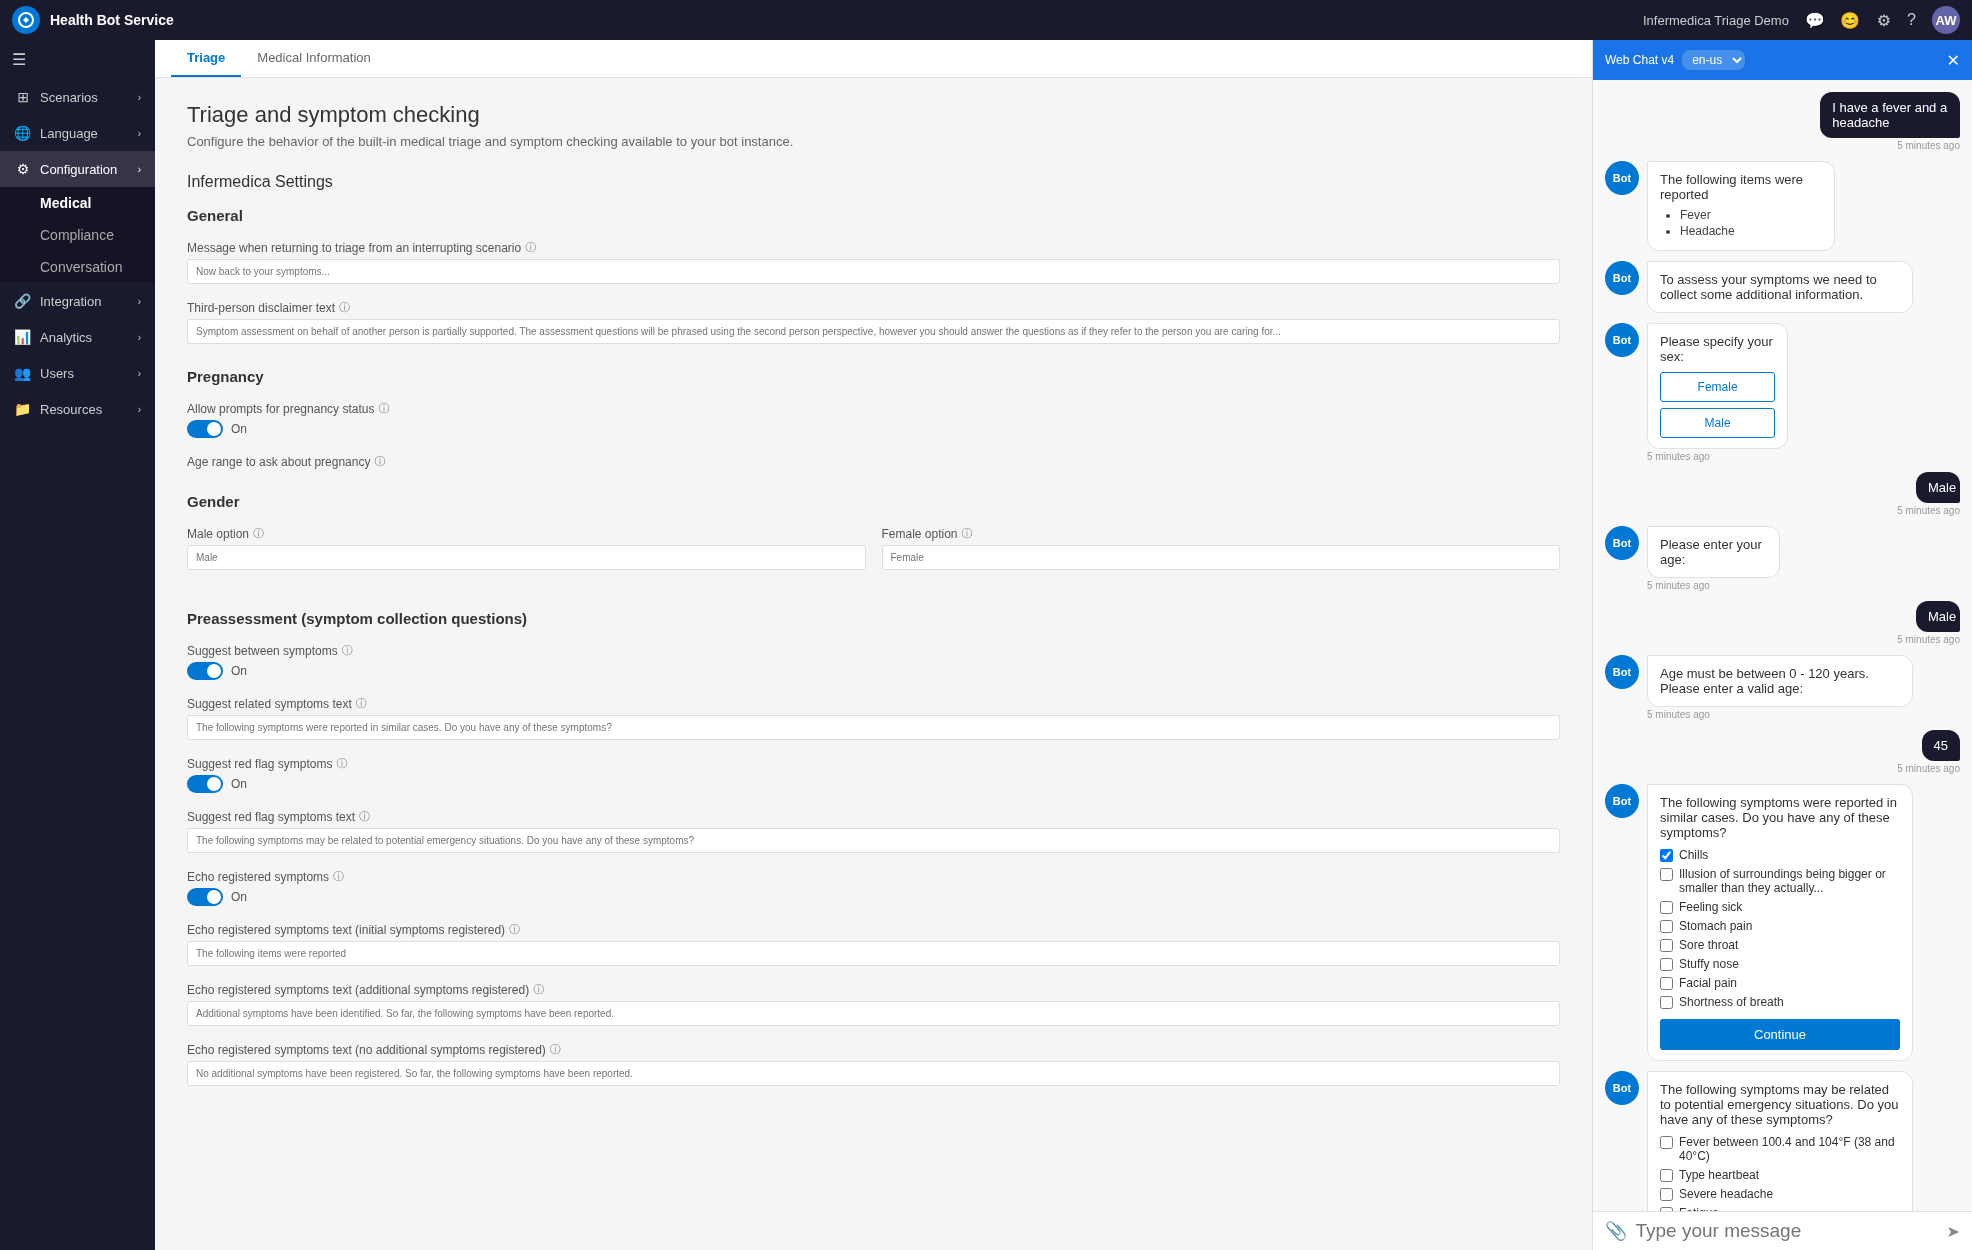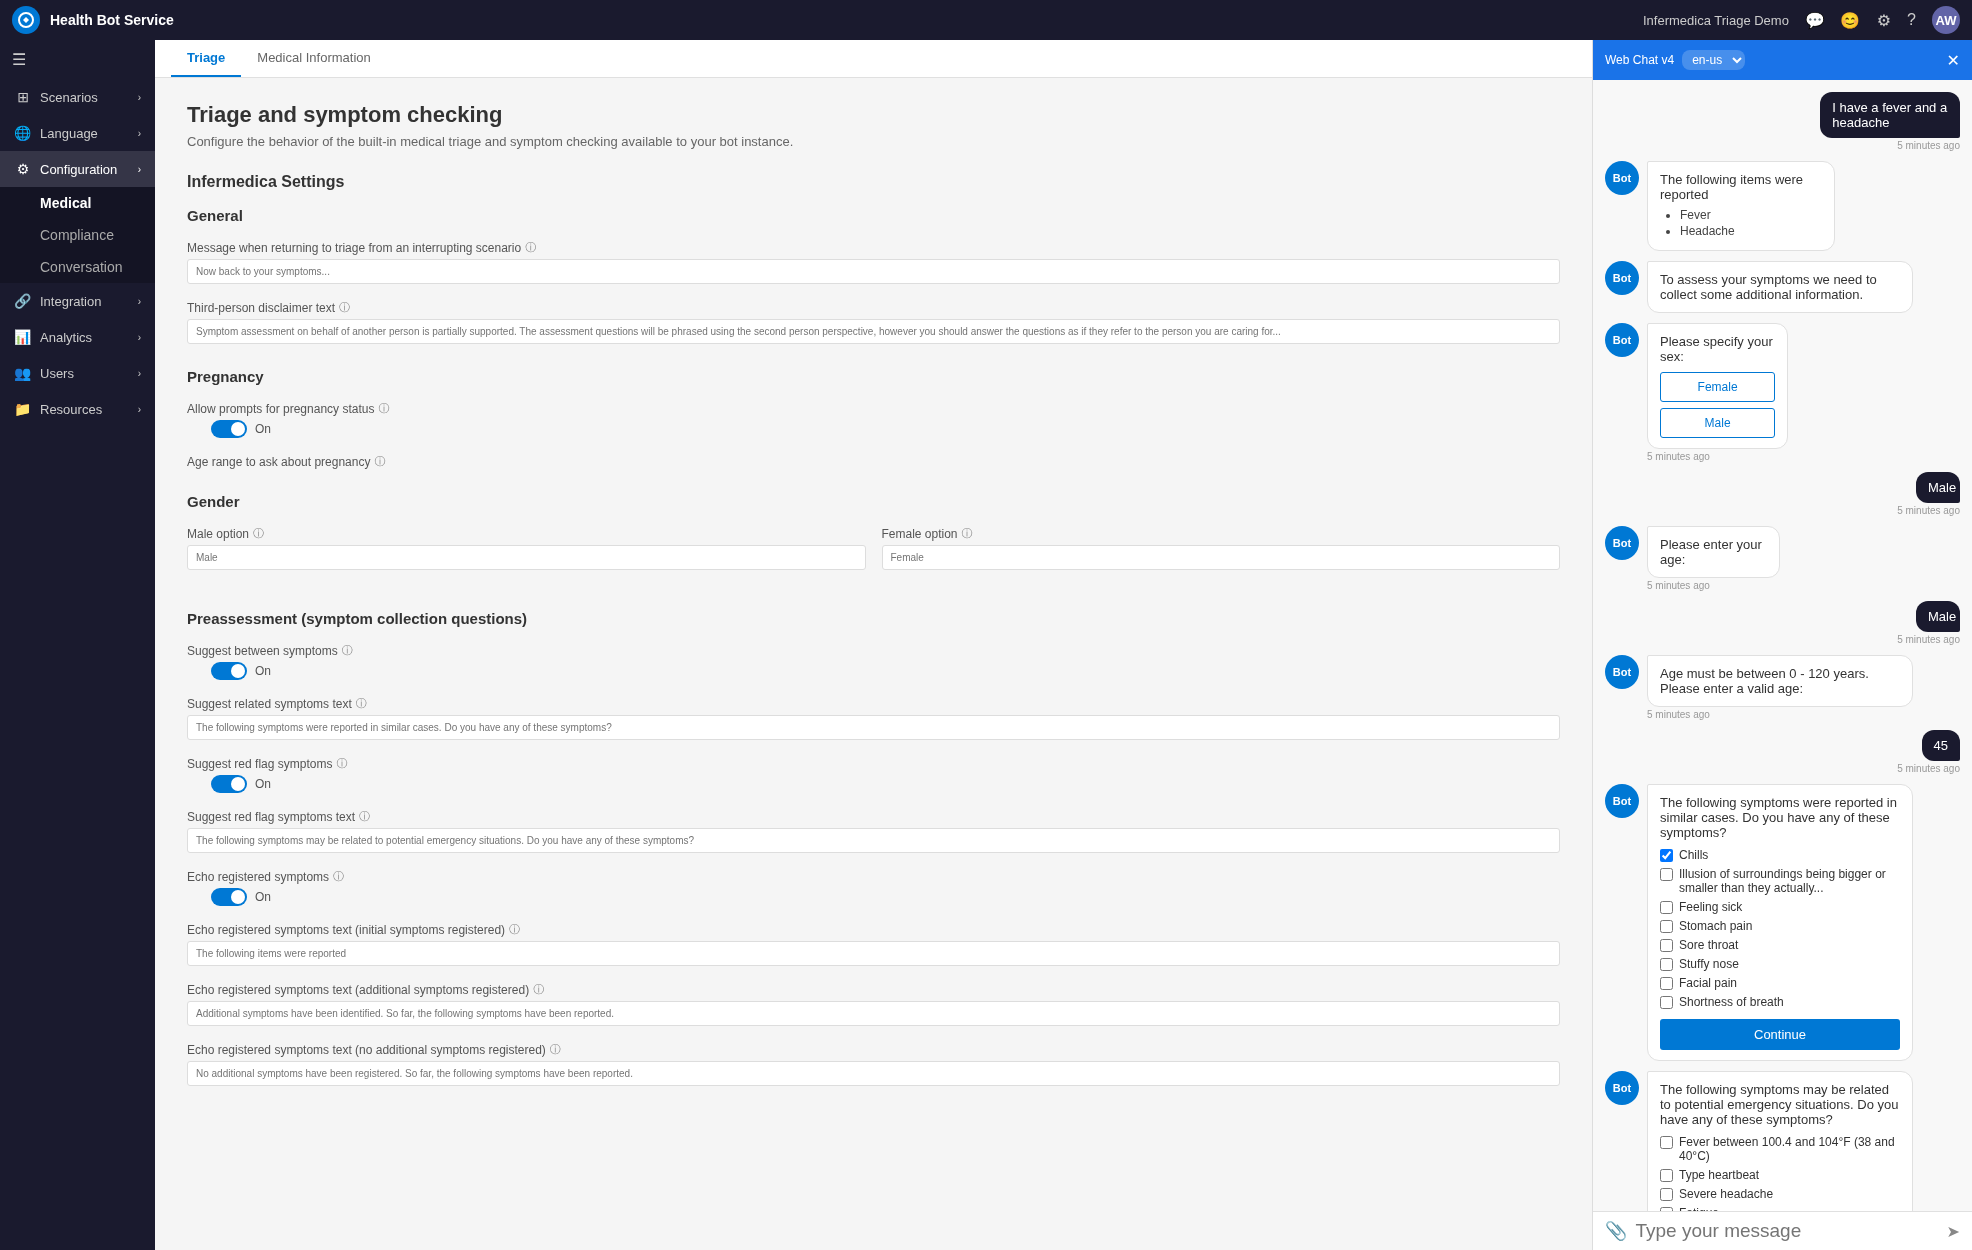--- a/index.html
+++ b/index.html
@@ -36,34 +36,34 @@
     
     .content-area { flex: 1; display: flex; overflow: hidden; }
 
     
     .main-content { flex: 1; background: #f5f5f5; overflow-y: auto; }
     .tabs-bar { display: flex; background: #fff; border-bottom: 1px solid #e0e0e0; padding: 0 16px; }
     .tab { padding: 10px 16px; font-size: 13px; cursor: pointer; border-bottom: 2px solid transparent; color: #666; }
     .tab.active { color: #0078d4; border-bottom-color: #0078d4; font-weight: 600; }
 
     .content-inner { padding: 24px 32px; }
-    .page-title { font-size: 22px; font-weight: 700; color: #333; margin-bottom: 6px; }
+    .page-title { font-size: 22px; font-weight: 400; color: #333; margin-bottom: 6px; }
     .page-subtitle { font-size: 13px; color: #666; margin-bottom: 24px; }
 
-    .section-title { font-size: 16px; font-weight: 700; color: #333; margin-bottom: 16px; }
+    .section-title { font-size: 16px; font-weight: 400; color: #333; margin-bottom: 16px; }
 
     .form-section { margin-bottom: 24px; }
     .form-section-title { font-size: 15px; font-weight: 600; color: #333; margin-bottom: 12px; padding-bottom: 4px; }
 
     .form-field { margin-bottom: 16px; }
     .form-label { font-size: 12px; color: #555; margin-bottom: 4px; display: flex; align-items: center; gap: 4px; }
     .info-icon { color: #888; font-size: 11px; cursor: pointer; }
     .form-input { width: 100%; border: 1px solid #ddd; border-radius: 3px; padding: 6px 8px; font-size: 10px; color: #333; background: #fff; outline: none; }
 
-    .toggle-row { display: flex; align-items: center; gap: 8px; margin-bottom: 8px; margin-left: 24px; }
+    .toggle-row { display: flex; align-items: center; gap: 8px; margin-bottom: 8px; }
     .toggle { width: 36px; height: 18px; background: #0078d4; border-radius: 9px; position: relative; cursor: pointer; }
     .toggle-knob { width: 14px; height: 14px; background: #fff; border-radius: 50%; position: absolute; top: 2px; right: 2px; }
     .toggle-label { font-size: 12px; color: #555; }
 
     .slider-row { display: flex; align-items: center; gap: 8px; margin-bottom: 8px; }
     .slider-track { flex: 1; height: 4px; background: #ddd; border-radius: 2px; position: relative; }
     .slider-fill { height: 100%; background: #0078d4; border-radius: 2px; width: 40%; }
     .slider-thumb { width: 14px; height: 14px; background: #0078d4; border-radius: 50%; position: absolute; top: -5px; left: 38%; cursor: pointer; }
     .slider-thumb2 { width: 14px; height: 14px; background: #0078d4; border-radius: 50%; position: absolute; top: -5px; left: 60%; cursor: pointer; }
     .slider-val { font-size: 11px; color: #555; min-width: 20px; }

